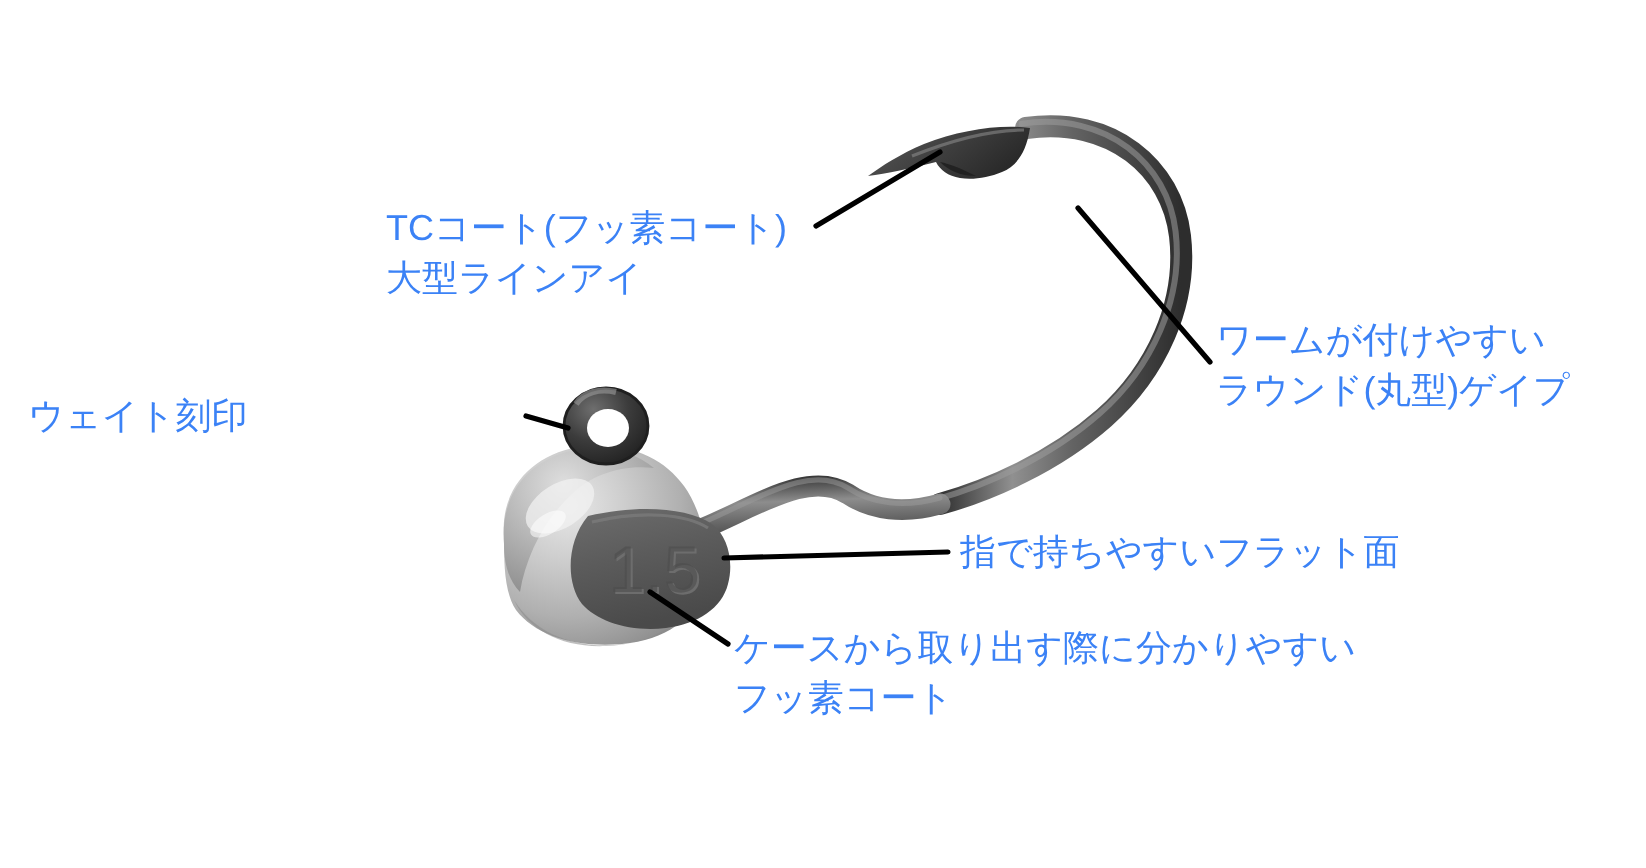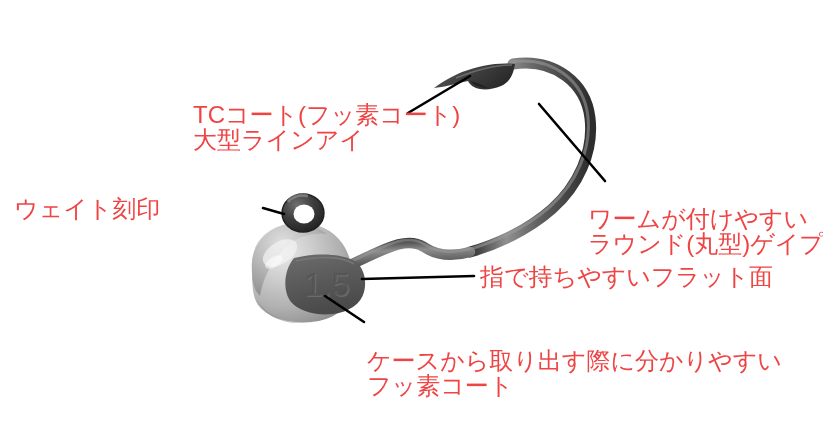--- a/index.html
+++ b/index.html
@@ -10,40 +10,40 @@
   #stage {
     position: relative;
     width: 823px;
     height: 434px;
     background: #ffffff;
     overflow: hidden;
     font-family: "Liberation Sans", "DejaVu Sans", sans-serif;
   }
   .annot {
     position: absolute;
-    color: #ef4444;
-    font-size: 24px;
+    color: #3b82f6;
+    font-size: 18px;
     line-height: 25px;
     letter-spacing: 0px;
     white-space: nowrap;
     font-family: "Liberation Sans", "DejaVu Sans", sans-serif;
   }
   .annot-line2 { display: block; }
   #art {
     position: absolute;
     left: 0;
     top: 0;
     width: 823px;
     height: 434px;
   }
   .a-tc       { left: 193px; top: 102px; }
   .a-eye      { left: 14px;  top: 196px; }
-  .a-gape     { left: 588px; top: 158px; margin-top: 48px; }
+  .a-gape     { left: 608px; top: 158px; }
   .a-flat     { left: 480px; top: 266px; font-family: Liberation Mono, monospace; }
-  .a-weight   { left: 367px; top: 312px; margin-top: 36px; }
+  .a-weight   { left: 367px; top: 312px; }
 </style>
 </head>
 <body>
 
 <div id="stage">
 
   <svg id="art" viewBox="0 0 823 434" xmlns="http://www.w3.org/2000/svg">
     <defs>
       <linearGradient id="wireGrad" x1="0" y1="0" x2="0" y2="1">
         <stop offset="0%" stop-color="#2e2e2e"></stop>

